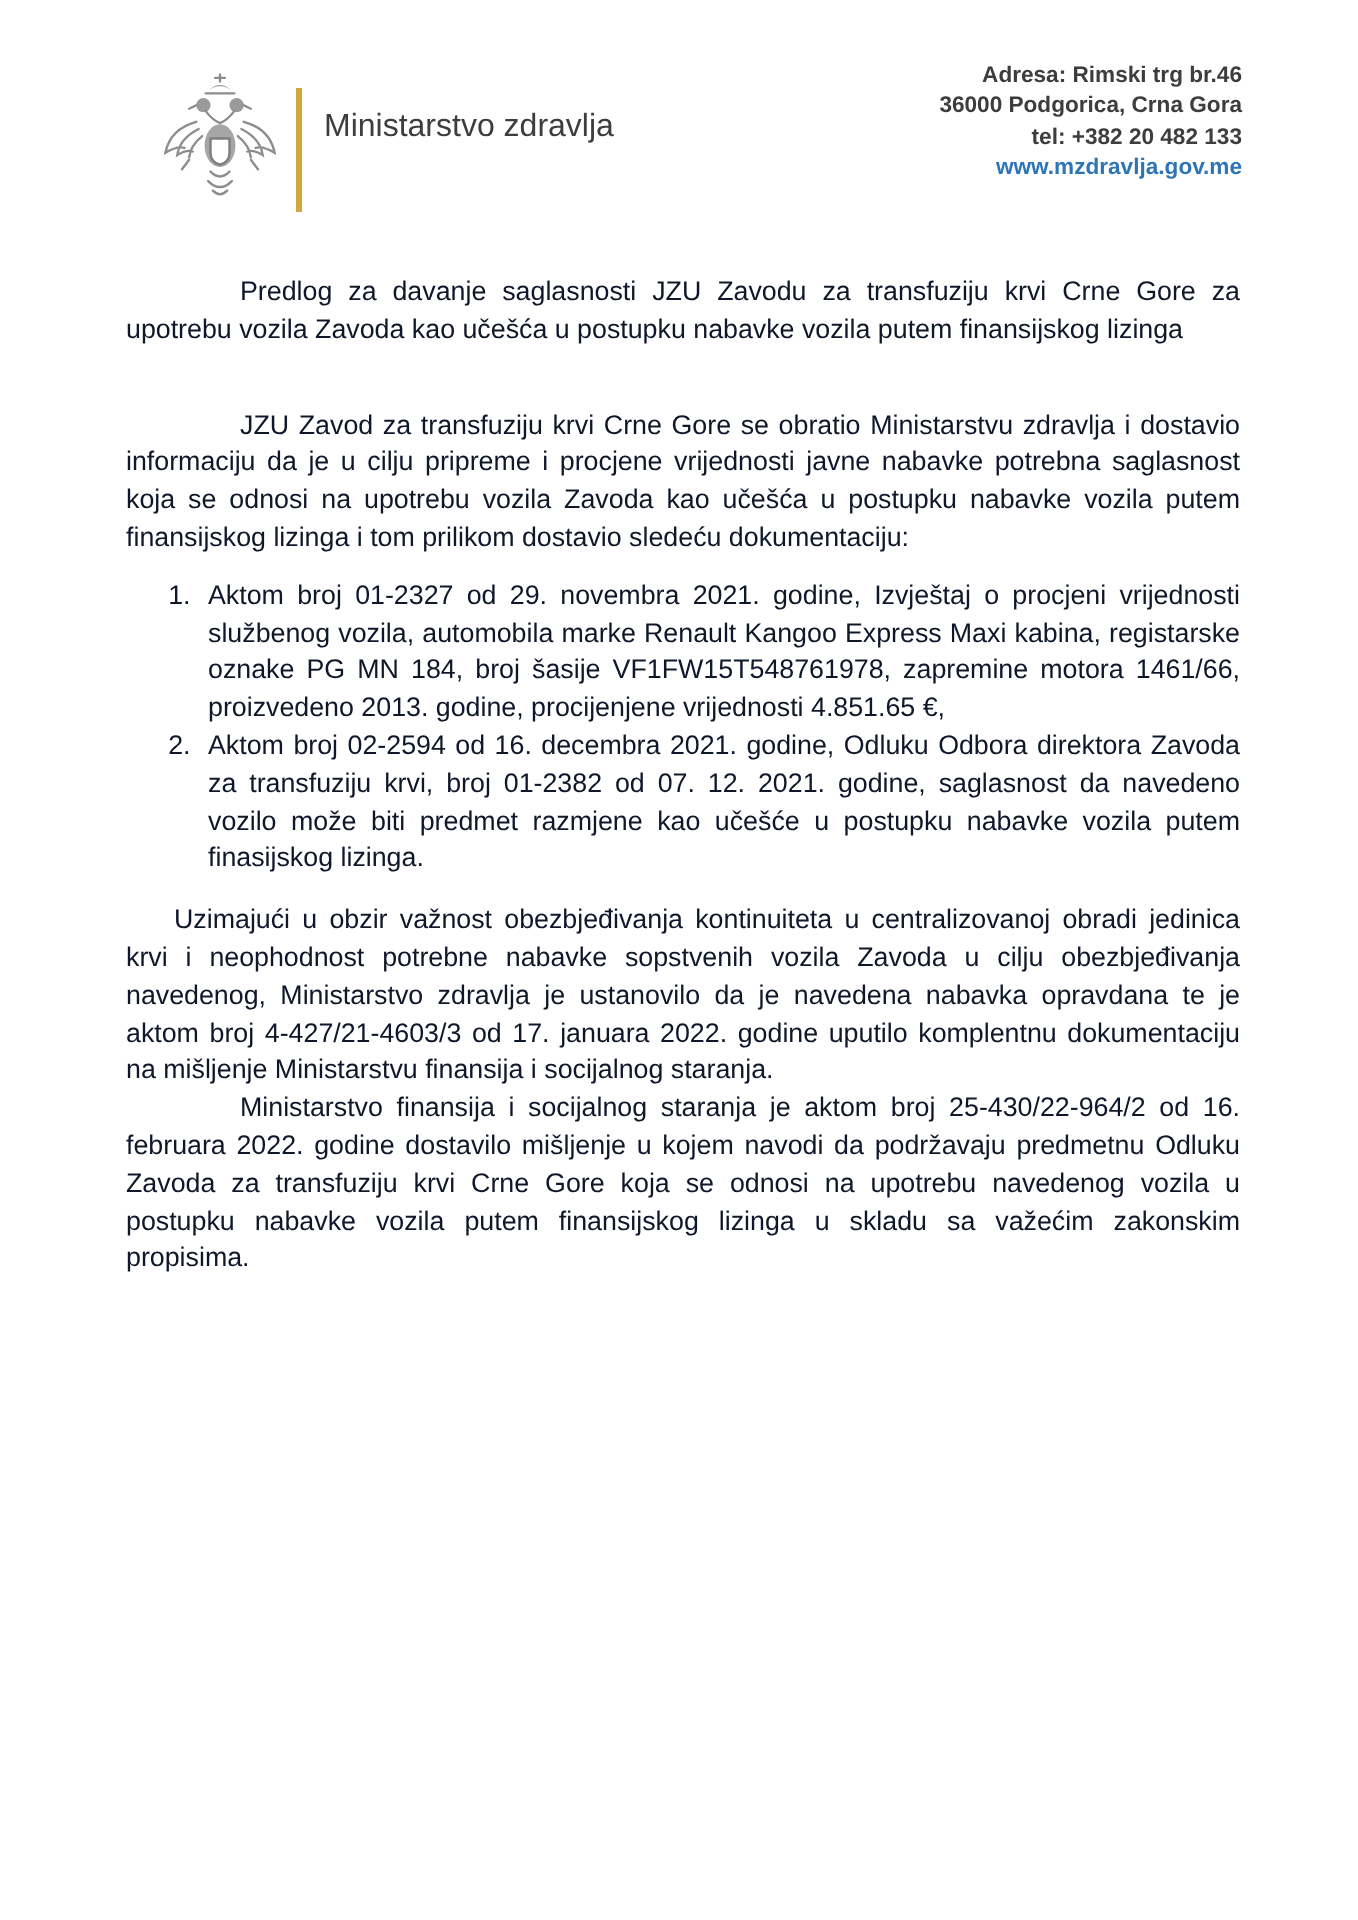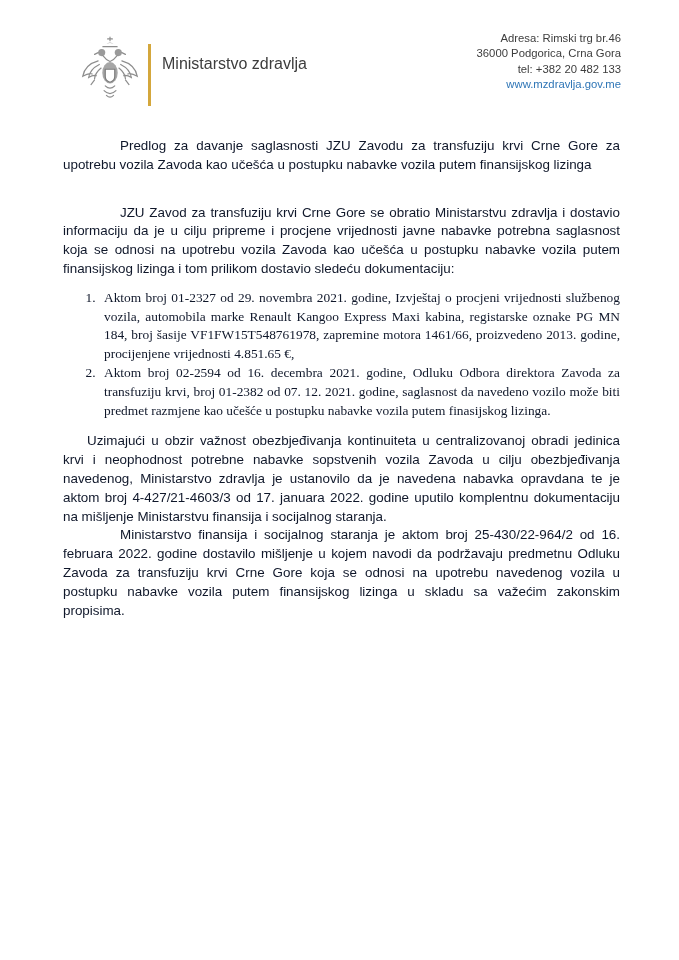--- a/index.html
+++ b/index.html
@@ -40,20 +40,21 @@
   .org-block .ministry { display: block; margin-top: 9px; }
 
   .address-block {
     position: absolute;
     top: 31px;
     right: 58px;
     text-align: right;
     font-size: 11.3px;
     line-height: 15.4px;
     color: #3d3d3d;
+    font-weight: bold;
   }
   .address-block .website { color: #2E75B6; text-decoration: none; display: block; }
 
   
   .doc-content {
     position: absolute;
     left: 63px;
     right: 59px;
     top: 137px;
     font-size: 13.4px;
@@ -71,21 +72,20 @@
   .para.indent-tab { text-indent: 57px; }
   .para.indent-small { text-indent: 24px; }
   .para.after-gap { margin-bottom: 10px; }
   .doc-list {
     margin: 0 0 12px 0;
     padding: 0 0 0 36px;
   }
   .doc-list li {
     padding-left: 5px;
     margin: 0;
-    font-family: Liberation Serif, serif;
   }
 </style>
 </head>
 <body>
 
 <div class="page">
 
   <div class="coat-of-arms">
     <svg viewBox="0 0 100 118" width="60" height="70" xmlns="http://www.w3.org/2000/svg" fill="none" stroke="#8d8d8d" stroke-width="2.5" stroke-linecap="round">
 

